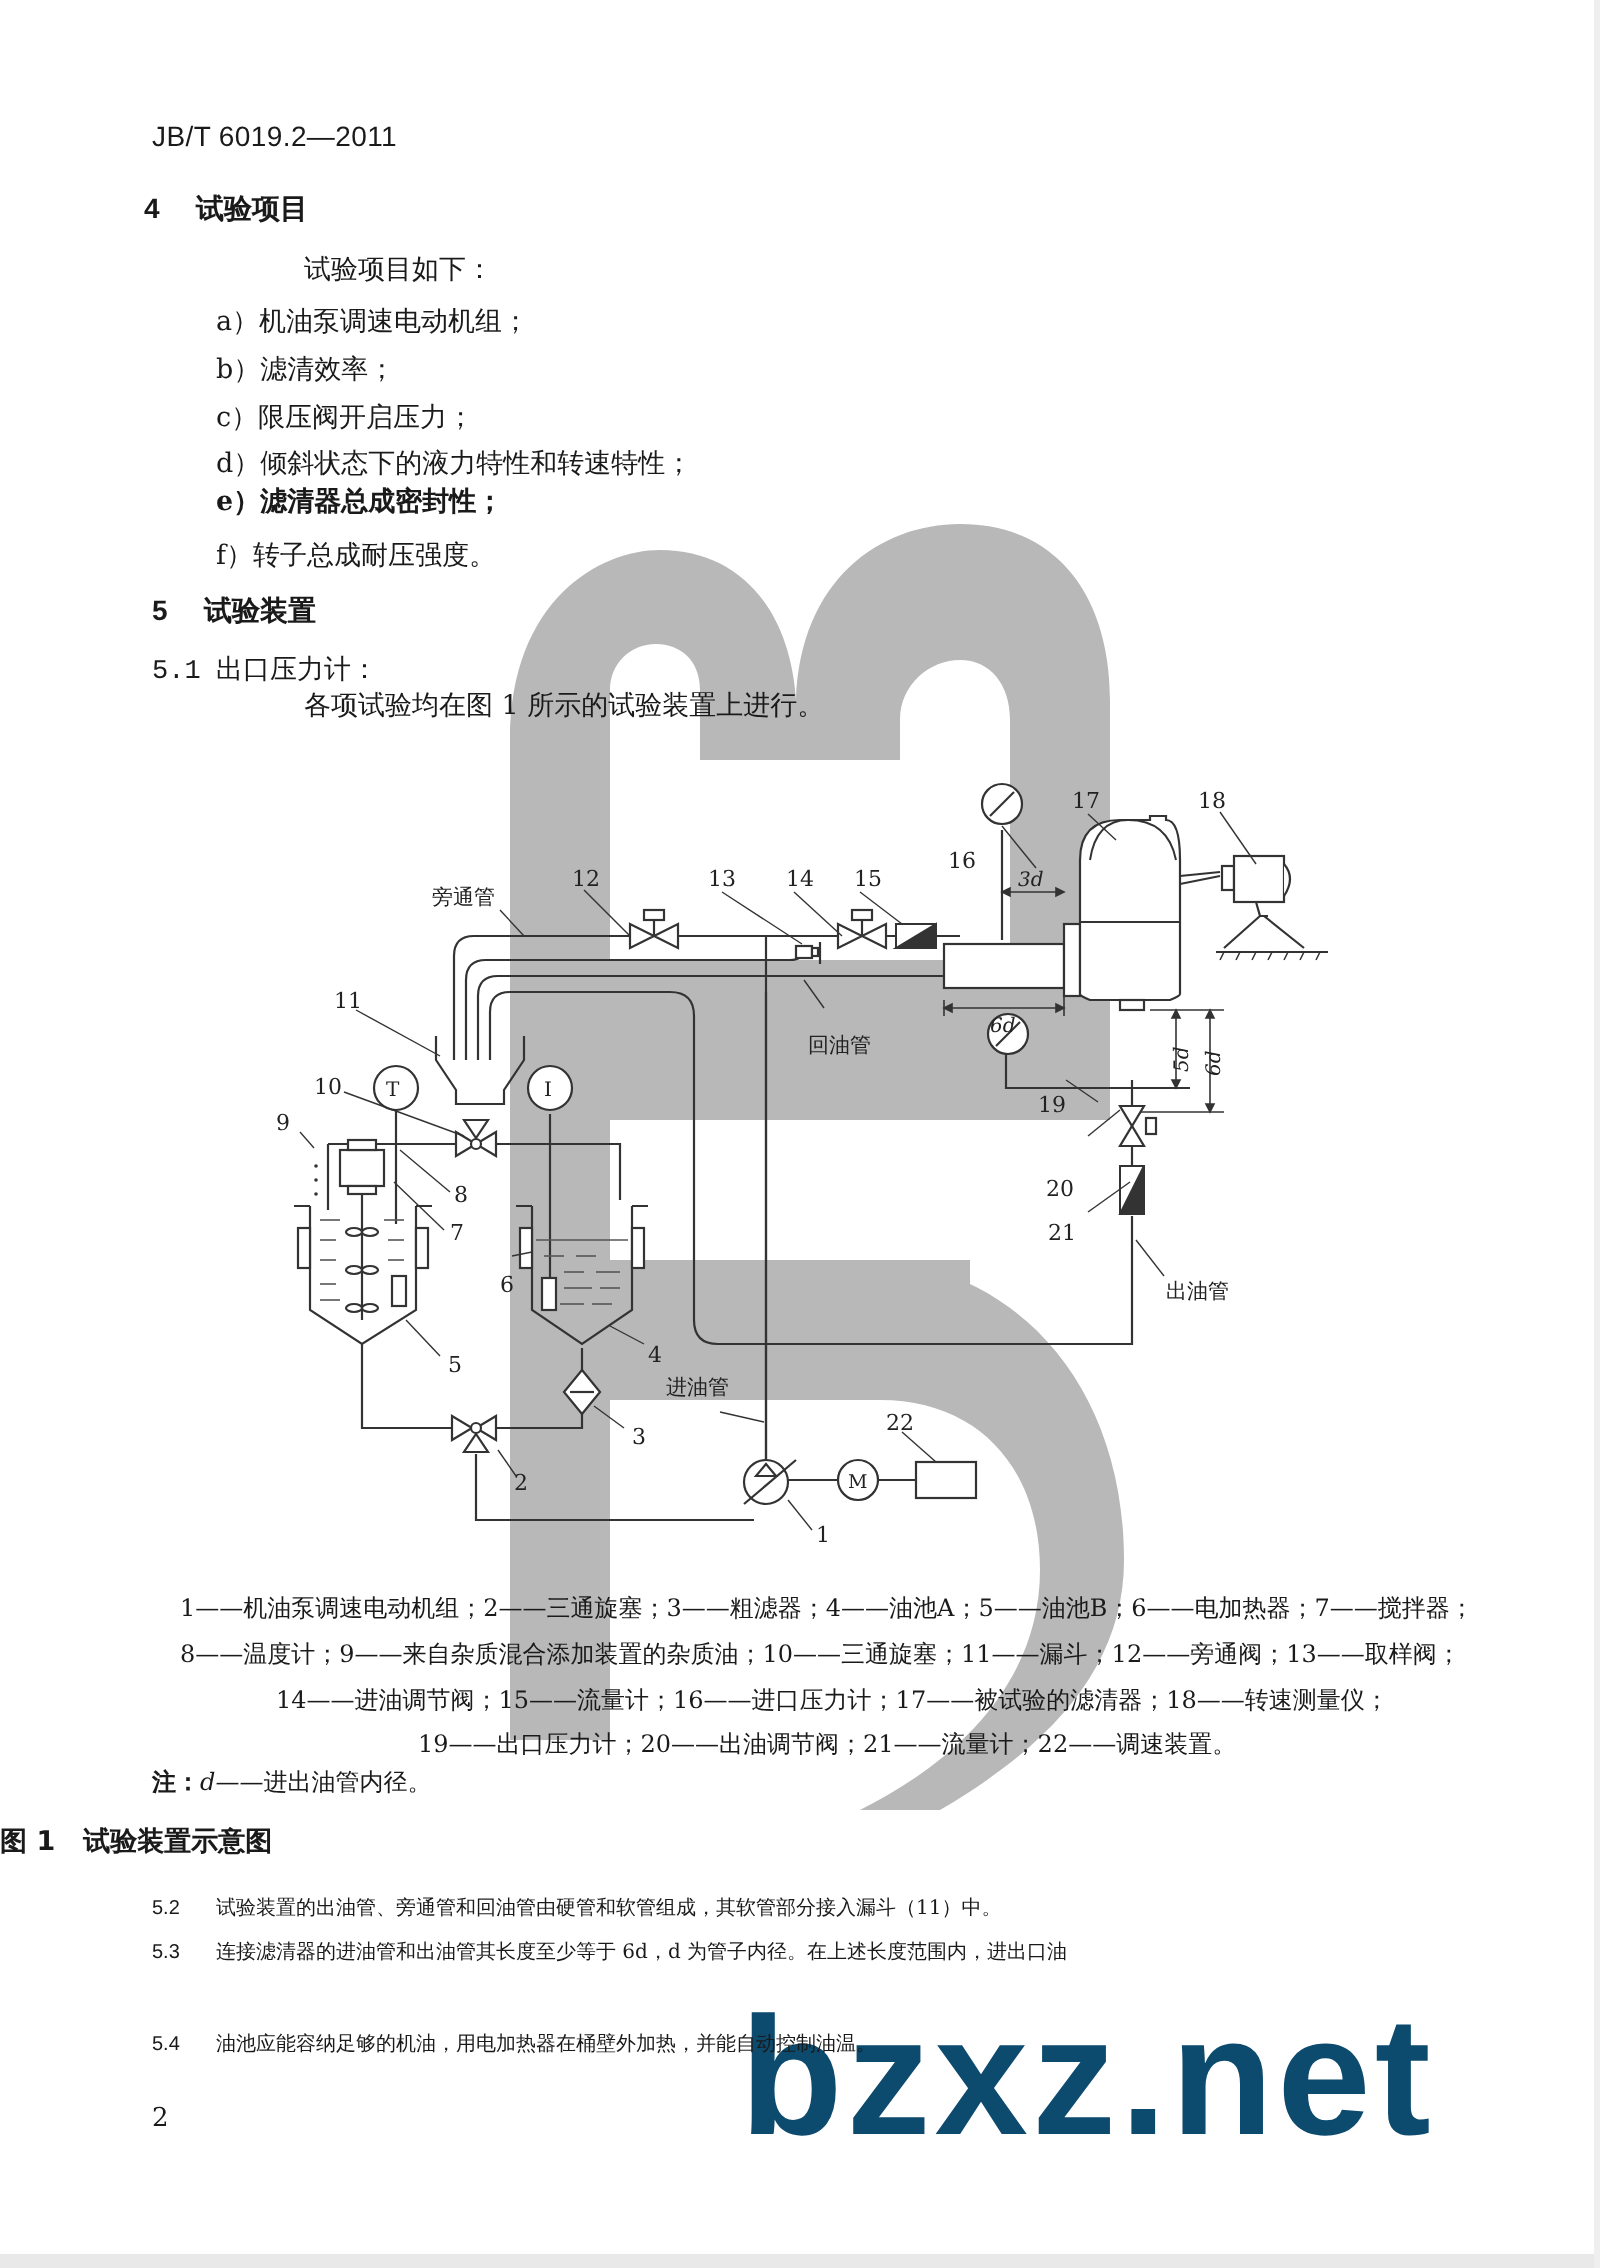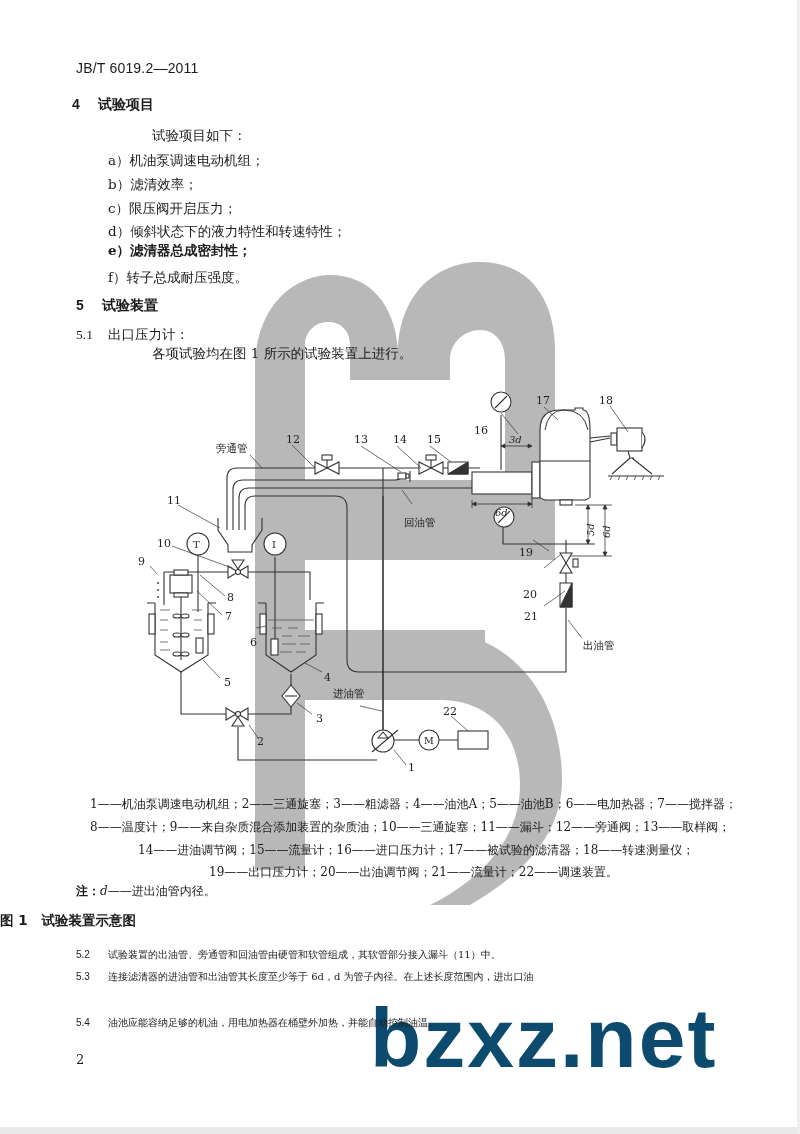--- a/index.html
+++ b/index.html
@@ -9,21 +9,21 @@
     font-family: "DejaVu Serif", "Liberation Serif", serif;
     color: #1a1a1a;
   }
   .page-edge { position: absolute; left: 0; top: 1127px; width: 800px; height: 7px; background: #e9e9e9; }
   .right-edge { position: absolute; right: 0; top: 0; width: 3px; height: 1134px; background: #efefef; }
 
   .header { position: absolute; left: 76px; top: 60px; font-family: "Liberation Sans", sans-serif; font-weight: normal; font-size: 14px; letter-spacing: 0.2px; }
   .h1 { position: absolute; font-family: "DejaVu Sans", sans-serif; font-weight: bold; font-size: 14px; }
   .h1 .num { display: inline-block; width: 26px; font-family: "Liberation Sans", sans-serif; }
   .h2 { position: absolute; font-size: 13.5px; }
-  .h2 .num { display: inline-block; width: 32px; font-family: Liberation Serif, serif; }
+  .h2 .num { display: inline-block; width: 32px; font-family: Liberation Mono, monospace; }
   .para { position: absolute; font-size: 13.5px; line-height: 22px; margin-left: 44px; }
   .list-item { position: absolute; left: 108px; font-size: 13.5px; }
 
   .figure { position: absolute; left: 0; top: 0; width: 800px; height: 1134px; pointer-events: none; }
   .figure svg { position: absolute; left: 0; top: 0; }
 
   .legend { position: absolute; font-size: 12px; white-space: nowrap; margin-left: 14px; }
   .note { position: absolute; left: 76px; top: 883px; font-size: 12px; }
   .note b { font-weight: bold; }
   .caption { position: absolute; left: 0; width: 800px; top: 912px; font-family: "DejaVu Sans", sans-serif; font-weight: bold; font-size: 13.5px; }

